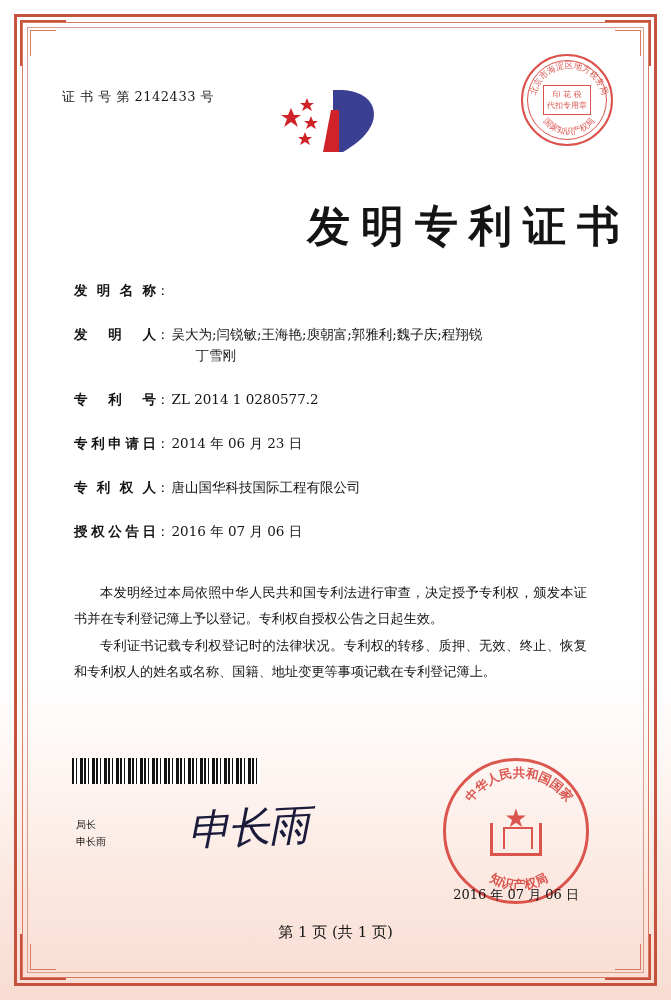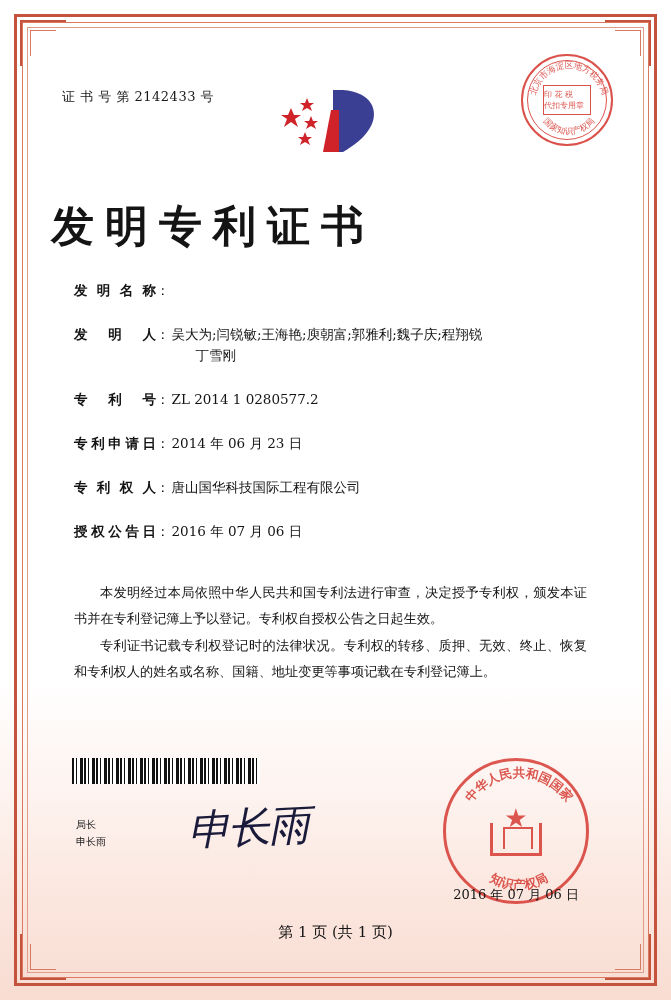--- a/index.html
+++ b/index.html
@@ -120,41 +120,41 @@
   .seal-top .inner-box {
     position: absolute;
     left: 50%;
     top: 50%;
     transform: translate(-50%,-50%);
     width: 48px;
     height: 30px;
     border: 1px solid #d4342c;
     font-size: 8px;
     line-height: 11px;
-    text-align: left;
+    text-align: center;
     padding-top: 3px;
     box-sizing: border-box;
   }
   .seal-arc {
     position: absolute;
     left: 0; top: 0; width: 92px; height: 92px;
   }
   .seal-arc text {
     font-size: 8.5px;
     fill: #d4342c;
     font-family: "DejaVu Serif", "Liberation Serif", serif;
   }
 
   
   .title {
     position: absolute;
     left: 0;
     right: 0;
     top: 158px;
-    text-align: left;
+    text-align: right;
     font-size: 43px;
     font-weight: bold;
     letter-spacing: 11px;
     color: #141414;
     font-family: "DejaVu Serif", "Liberation Serif", serif;
     text-indent: 11px;
   }
 
   
   .fields {

